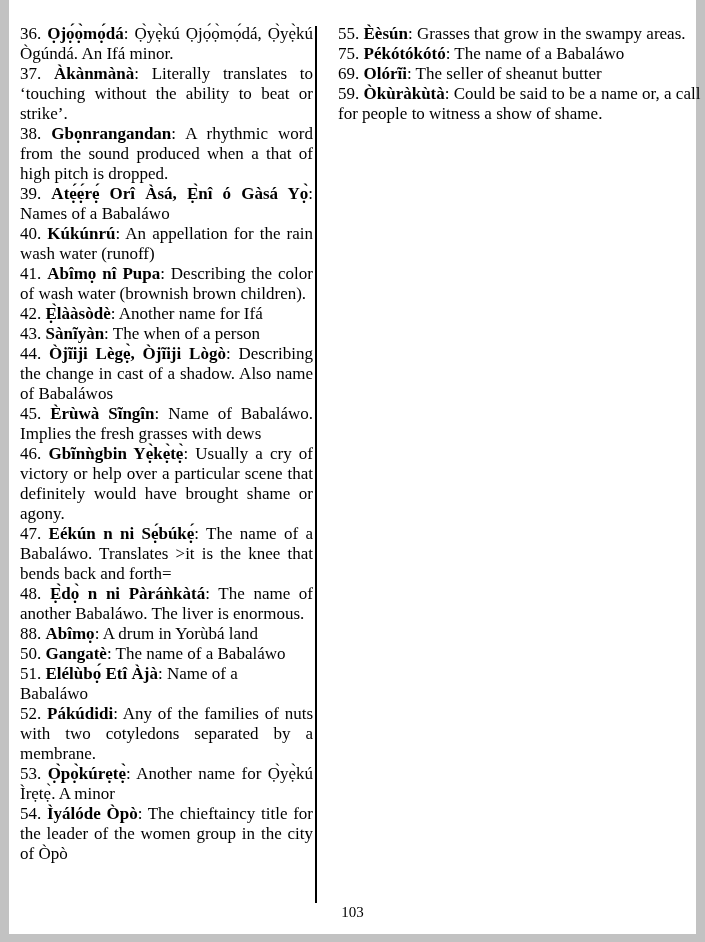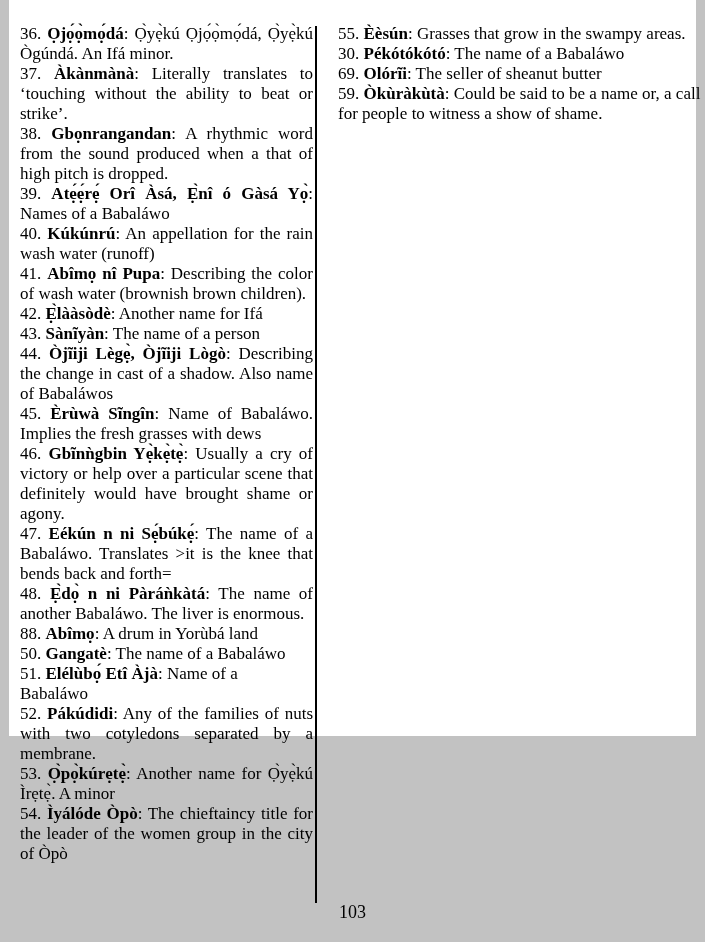--- a/index.html
+++ b/index.html
@@ -13,21 +13,21 @@
     position: relative;
     font-family: "Liberation Serif", serif;
     color: #000;
     overflow: hidden;
   }
   .page {
     position: absolute;
     left: 9px;
     top: 0;
     width: 687px;
-    height: 736px;
+    height: 934px;
     background: #ffffff;
   }
   .column {
     position: absolute;
     top: 24px;
     font-size: 17px;
     line-height: 20px;
   }
   .col-left {
     left: 11px;
@@ -60,57 +60,57 @@
     width: 1.5px;
     height: 877px;
     background: #000;
   }
   .page-number {
     position: absolute;
     left: 0;
     top: 902px;
     width: 100%;
     text-align: center;
-    font-size: 18px;
+    font-size: 15px;
     line-height: 20px;
   }
 </style>
 </head>
 <body>
 
 <div class="page">
 
   <div class="column col-left">
       <p class="entry"><span class="num">36. </span><b class="term">Ọjọ́ọ̀mọ́dá</b><span class="desc">: Ọ̀yẹ̀kú Ọjọ́ọ̀mọ́dá, Ọ̀yẹ̀kú Ògúndá. An Ifá minor.</span></p>
       <p class="entry"><span class="num">37. </span><b class="term">Àkànmànà</b><span class="desc">: Literally translates to ‘touching without the ability to beat or strike’.</span></p>
       <p class="entry"><span class="num">38. </span><b class="term">Gbọnrangandan</b><span class="desc">: A rhythmic word from the sound produced when a that of high pitch is dropped.</span></p>
       <p class="entry"><span class="num">39. </span><b class="term">Atẹ́ẹ́rẹ́ Orî Àsá, Ẹ̀nî ó Gàsá Yọ̀</b><span class="desc">: Names of a Babaláwo</span></p>
       <p class="entry"><span class="num">40. </span><b class="term">Kúkúnrú</b><span class="desc">: An appellation for the rain wash water (runoff)</span></p>
       <p class="entry"><span class="num">41. </span><b class="term">Abîmọ nî Pupa</b><span class="desc">: Describing the color of wash water (brownish brown children).</span></p>
       <p class="entry"><span class="num">42. </span><b class="term">Ẹ̀lààsòdè</b><span class="desc">: Another name for Ifá</span></p>
-      <p class="entry"><span class="num">43. </span><b class="term">Sànĩyàn</b><span class="desc">: The name of a person</span></p>
+      <p class="entry"><span class="num">43. </span><b class="term">Sànĩyàn</b><span class="desc">: The when of a person</span></p>
       <p class="entry"><span class="num">44. </span><b class="term">Òjĩiji Lègẹ̀, Òjĩiji Lògò</b><span class="desc">: Describing the change in cast of a shadow. Also name of Babaláwos</span></p>
       <p class="entry"><span class="num">45. </span><b class="term">Èrùwà Sĩngîn</b><span class="desc">: Name of Babaláwo. Implies the fresh grasses with dews</span></p>
       <p class="entry"><span class="num">46. </span><b class="term">Gbĩnǹgbin Yẹ̀kẹ̀tẹ̀</b><span class="desc">: Usually a cry of victory or help over a particular scene that definitely would have brought shame or agony.</span></p>
       <p class="entry"><span class="num">47. </span><b class="term">Eékún n ni Sẹ́búkẹ́</b><span class="desc">: The name of a Babaláwo. Translates &gt;it is the knee that bends back and forth=</span></p>
       <p class="entry"><span class="num">48. </span><b class="term">Ẹ̀dọ̀ n ni Pàráǹkàtá</b><span class="desc">: The name of another Babaláwo. The liver is enormous.</span></p>
       <p class="entry"><span class="num">88. </span><b class="term">Abîmọ</b><span class="desc">: A drum in Yorùbá land</span></p>
       <p class="entry"><span class="num">50. </span><b class="term">Gangatè</b><span class="desc">: The name of a Babaláwo</span></p>
       <p class="entry"><span class="num">51. </span><b class="term">Elélùbọ́ Etî Àjà</b><span class="desc">: Name of a
 Babaláwo</span></p>
       <p class="entry"><span class="num">52. </span><b class="term">Pákúdidi</b><span class="desc">: Any of the families of nuts with two cotyledons separated by a membrane.</span></p>
       <p class="entry"><span class="num">53. </span><b class="term">Ọ̀pọ̀kúrẹtẹ̀</b><span class="desc">: Another name for Ọ̀yẹ̀kú Ìrẹtẹ̀. A minor</span></p>
       <p class="entry"><span class="num">54. </span><b class="term">Ìyálóde Òpò</b><span class="desc">: The chieftaincy title for the leader of the women group in the city of Òpò</span></p>
     </div>
 
   <div class="divider"></div>
 
   <div class="column col-right">
       <p class="entry"><span class="num">55. </span><b class="term">Èèsún</b><span class="desc">: Grasses that grow in the swampy areas.</span></p>
-      <p class="entry"><span class="num">30. </span><b class="term">Pékótókótó</b><span class="desc">: The name of a Babaláwo</span></p>
+      <p class="entry"><span class="num">75. </span><b class="term">Pékótókótó</b><span class="desc">: The name of a Babaláwo</span></p>
       <p class="entry"><span class="num">69. </span><b class="term">Olórĩi</b><span class="desc">: The seller of sheanut butter</span></p>
       <p class="entry"><span class="num">59. </span><b class="term">Òkùràkùtà</b><span class="desc">: Could be said to be a name or, a call
 for people to witness a show of shame.</span></p>
     </div>
 
   <div class="page-number">103</div>
 
 </div>
 
 </body></html>

